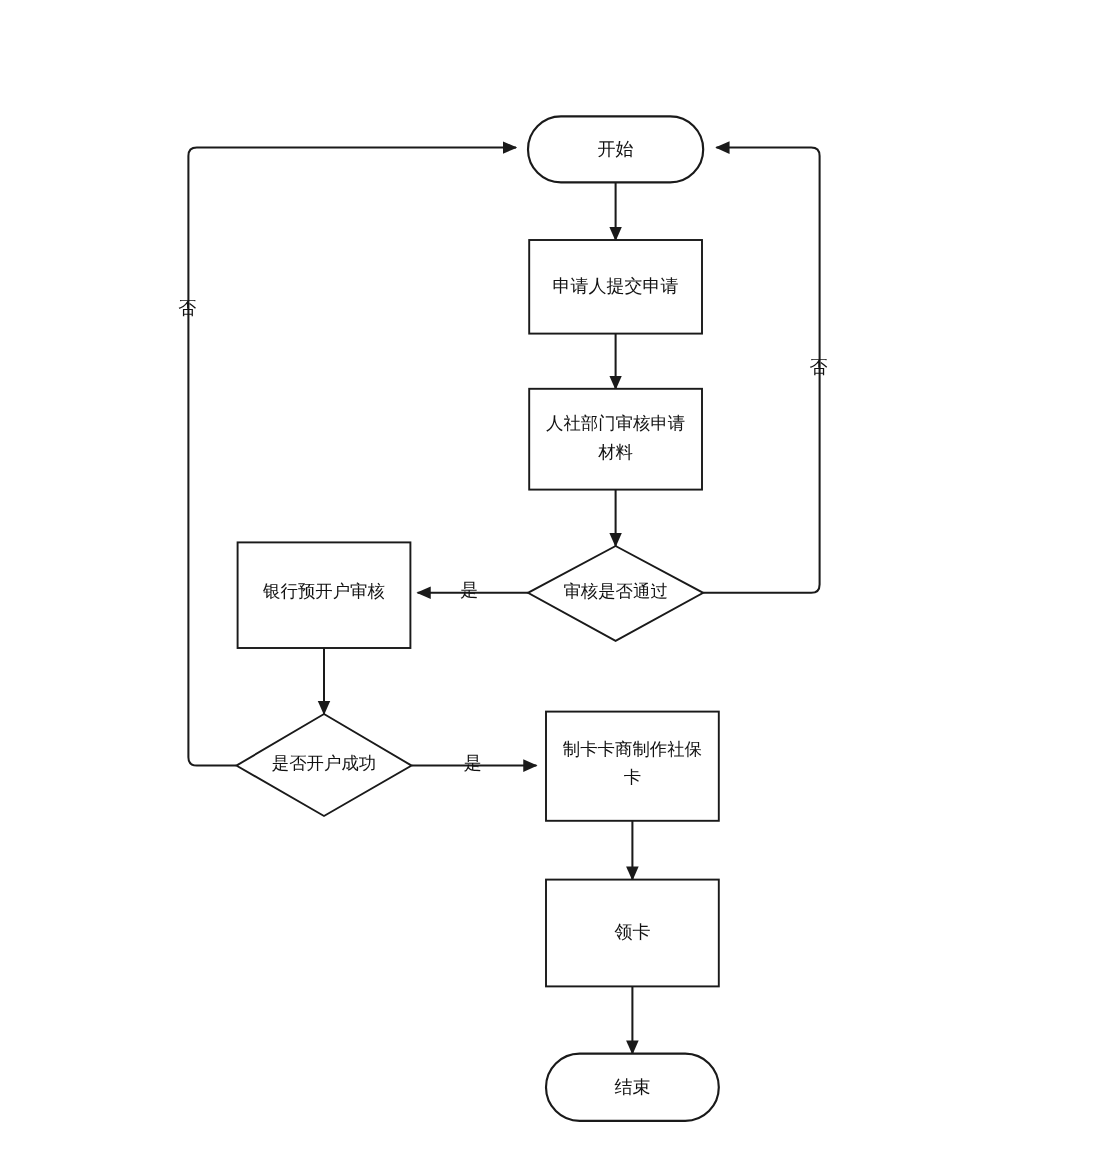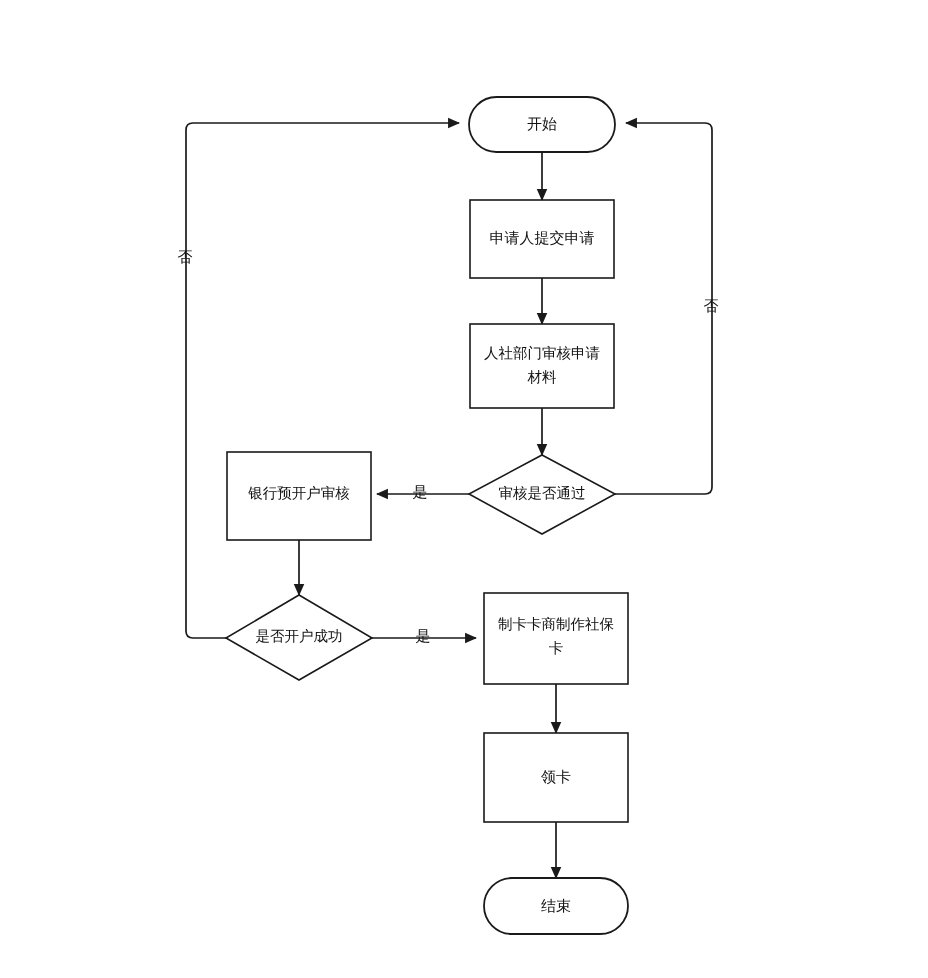--- a/index.html
+++ b/index.html
@@ -10,21 +10,20 @@
   }
   body {
     font-family: "Liberation Sans", "DejaVu Sans", sans-serif;
   }
   #canvas {
     position: relative;
     width: 900px;
     height: 978px;
     background: #ffffff;
     overflow: hidden;
-    margin-left: 29px;
   }
   #flow-svg {
     position: absolute;
     top: 0;
     left: 0;
     width: 928px;
     height: 978px;
   }
   .node-shape {
     fill: #ffffff;

